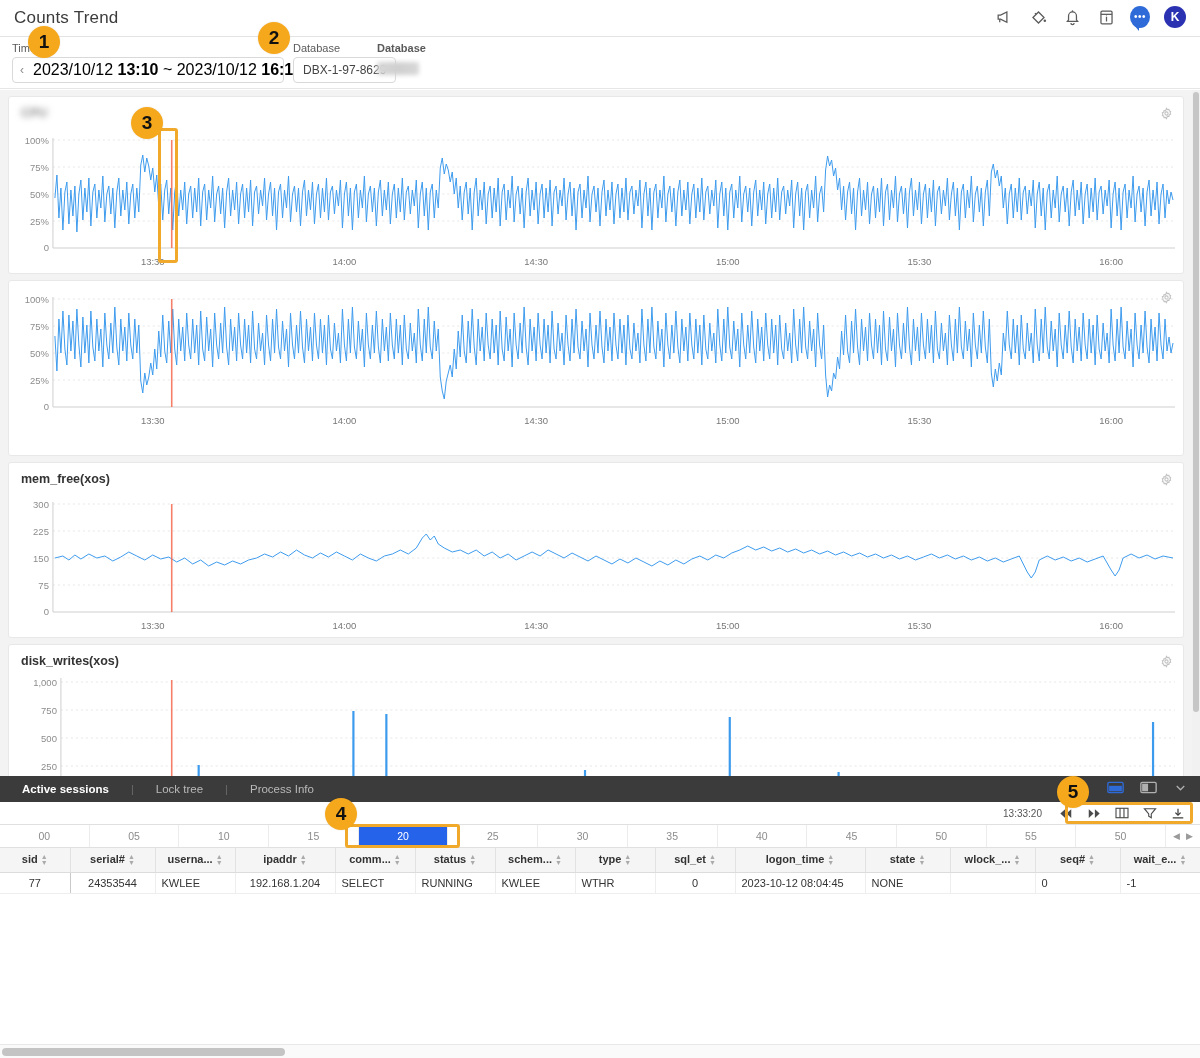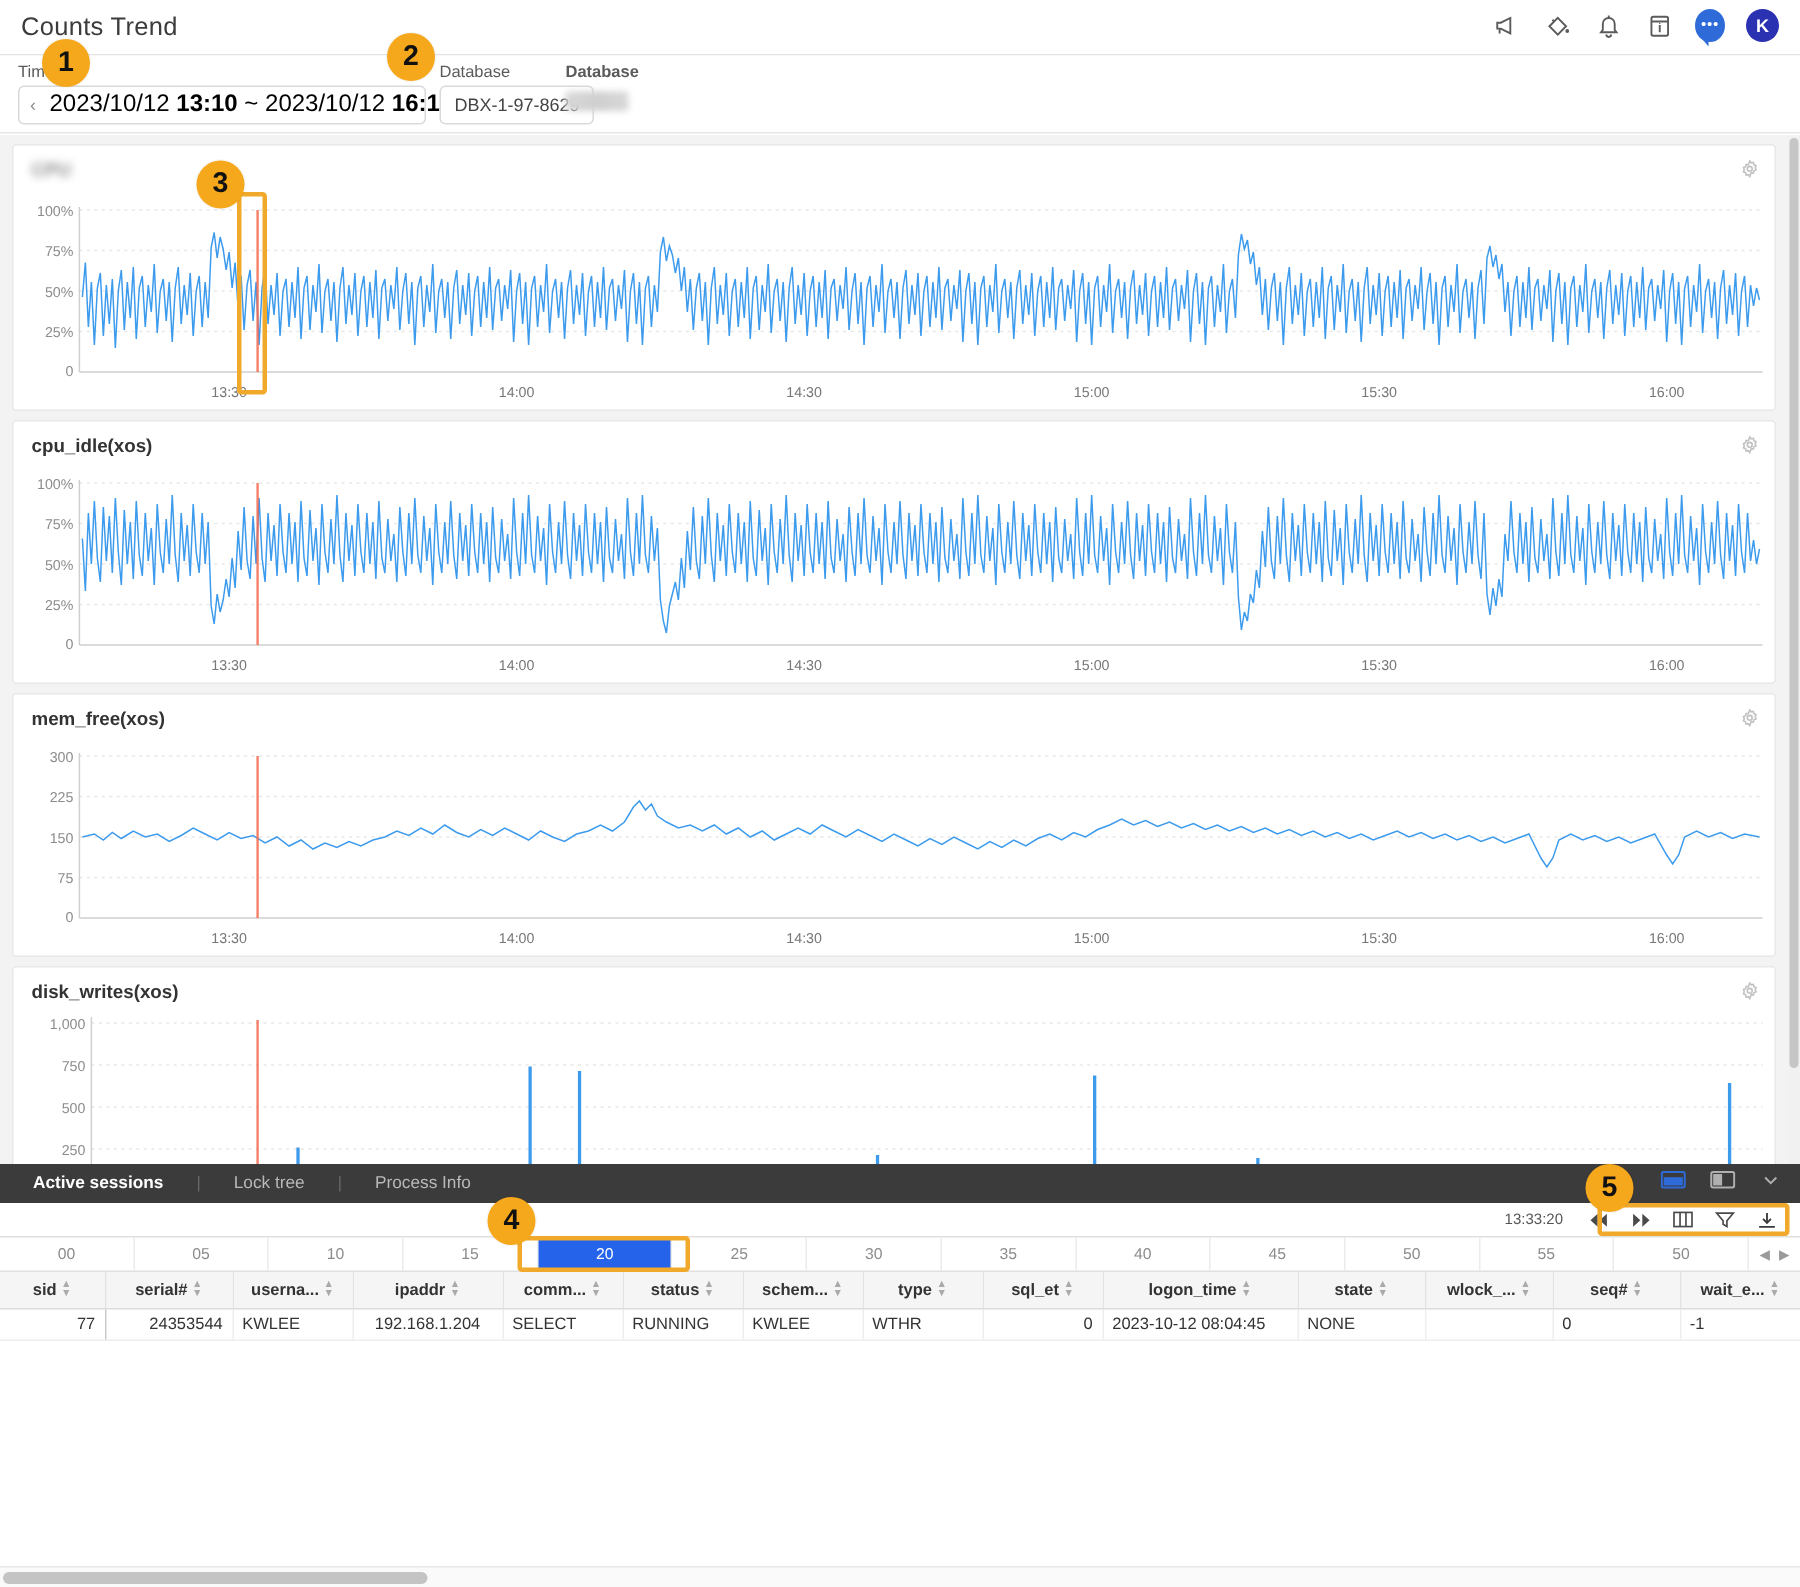--- a/index.html
+++ b/index.html
@@ -147,21 +147,21 @@
   }
   .sort-ic {
     display: inline-block; margin-left: 3px; color: #aaa; font-size: 7px;
     line-height: 6px; vertical-align: middle;
   }
   tbody td {
     font-size: 11px; color: #333; height: 21px;
     border-right: 1px solid #eee; border-bottom: 1px solid #eee;
     padding: 0 6px; white-space: nowrap; overflow: hidden;
   }
-  td.num { text-align: right; }
+  td.num { text-align: center; }
   td.ctr { text-align: center; }
   .sid-cell { border-right: 1px solid #c9c9c9 !important; }
 
   
   .hscroll {
     position: absolute; bottom: 0; left: 0; width: 1200px; height: 14px;
     background: #fafafa; border-top: 1px solid #e8e8e8;
   }
   .hscroll-thumb {
     position: absolute; top: 3px; left: 2px; width: 283px; height: 8px;
@@ -298,21 +298,20 @@
             <text x="528" y="145">14:30</text>
               <text x="720" y="145">15:00</text>
             <text x="912" y="145">15:30</text>
               <text x="1104" y="145">16:00</text>
           </g>
         </svg>
       </div>
     </div>
 
     <div class="chart-card" style="height:176px;">
-      <div class="chart-title">cpu_idle(xos)</div>
       <span class="chart-gear">
         <svg width="13" height="13" viewBox="0 0 24 24" fill="none" stroke="#c2c2c2" stroke-width="2">
           <circle cx="12" cy="12" r="3"></circle>
           <path d="M12 2.5l1.7 2.2 2.8-.4.6 2.8 2.6 1.1-1 2.6 1 2.6-2.6 1.1-.6 2.8-2.8-.4L12 21.5l-1.7-2.2-2.8.4-.6-2.8L4.3 15.7l1-2.6-1-2.6 2.6-1.1.6-2.8 2.8.4z"></path>
         </svg>
       </span>
       <div class="chart-plot">
         <svg viewBox="0 0 1176 148" preserveAspectRatio="none" height="148">
           <line x1="44" y1="18" x2="1168" y2="18" stroke="#e7e7e7" stroke-dasharray="2,3"></line>
           <line x1="44" y1="45" x2="1168" y2="45" stroke="#e7e7e7" stroke-dasharray="2,3"></line>

